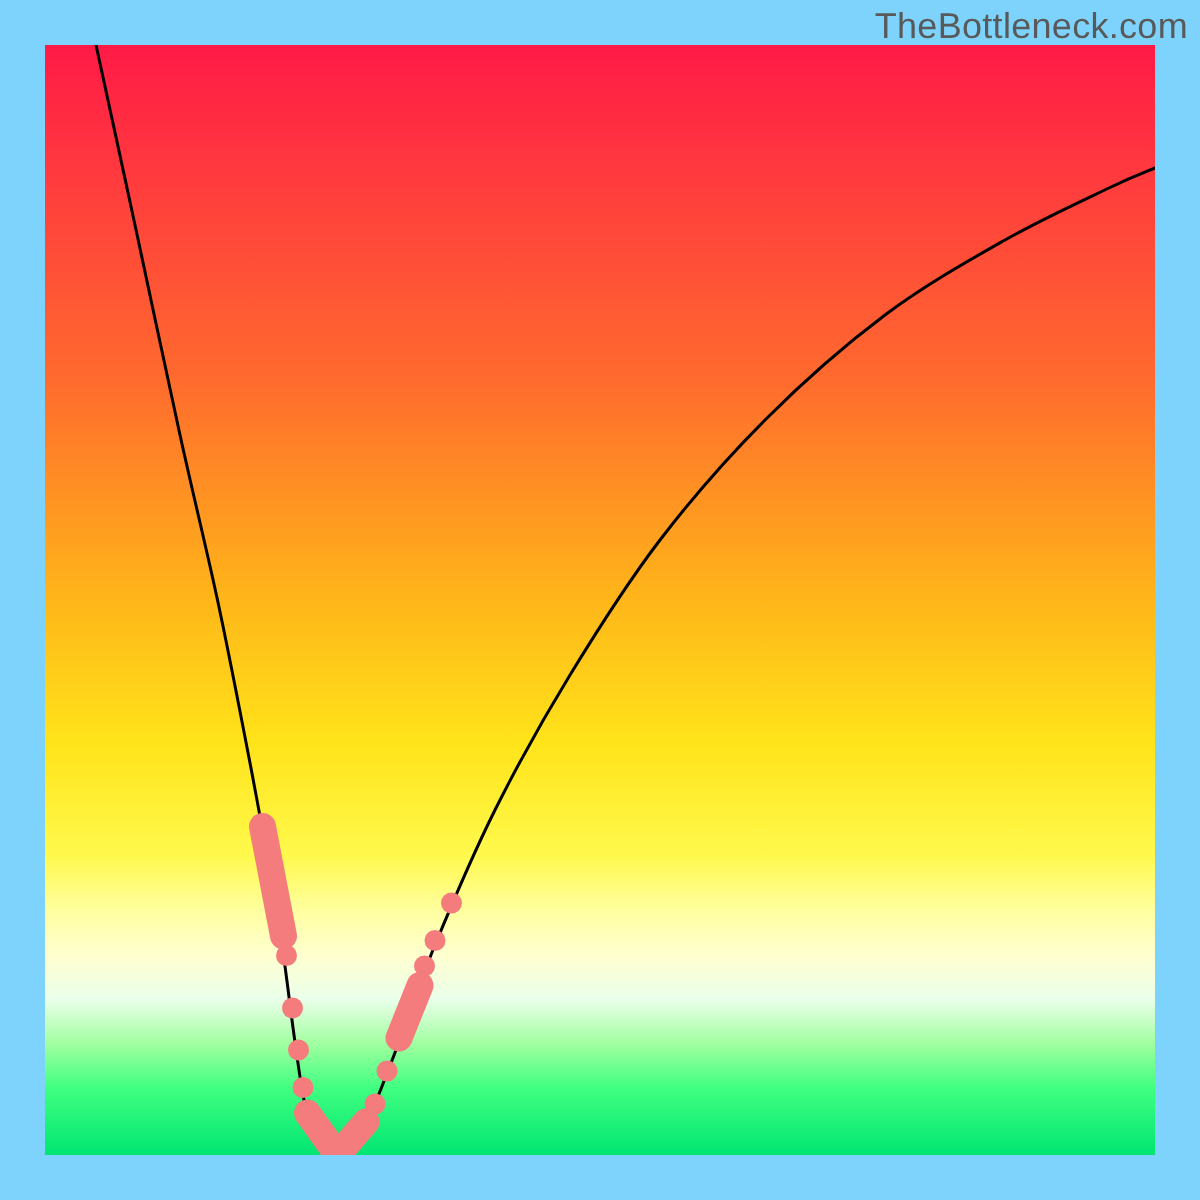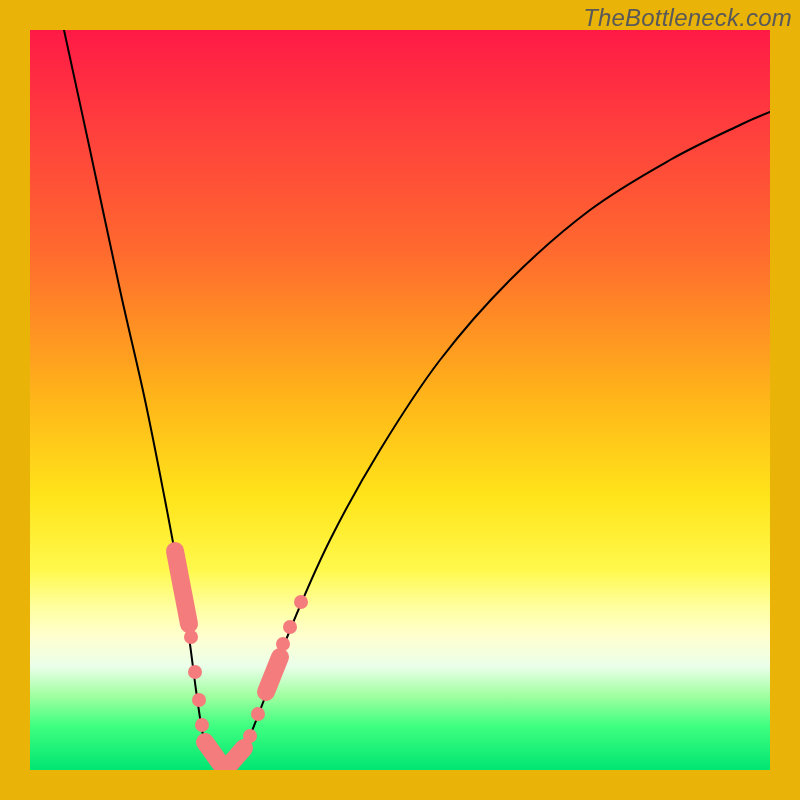--- a/index.html
+++ b/index.html
@@ -9,22 +9,21 @@
     height: 800px;
     background: #000;
     overflow: hidden;
   }
   .frame {
     position: absolute;
     left: 0;
     top: 0;
     width: 800px;
     height: 800px;
-    background: #eab308;
-    font-style: italic;
+    background: #7dd3fc;
   }
   .plot-area {
     position: absolute;
     left: 30px;
     top: 30px;
     width: 740px;
     height: 740px;
     
     background: linear-gradient(
       to bottom,

